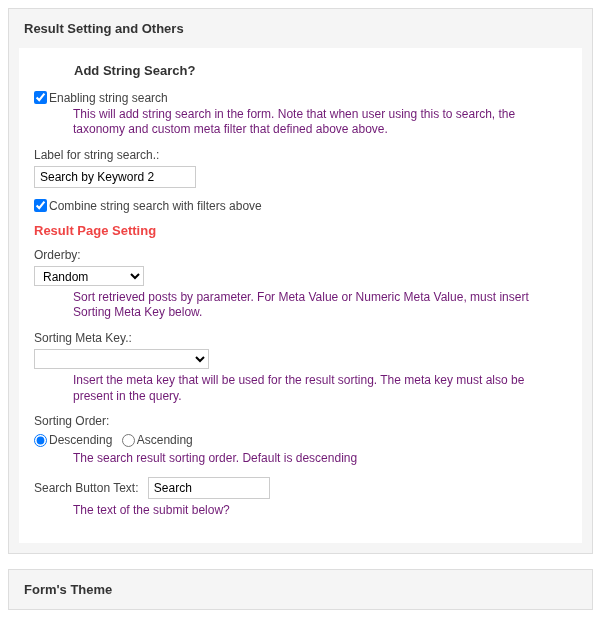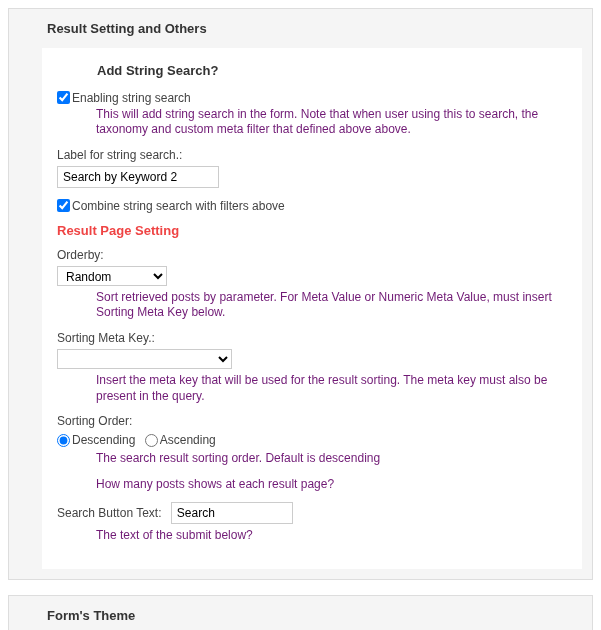--- a/index.html
+++ b/index.html
@@ -7,21 +7,20 @@
       font-size: 12px;
       color: #444;
       background: #fff;
       margin: 0;
       padding: 8px;
     }
     .panel {
       border: 1px solid #ddd;
       background: #f5f5f5;
       margin-bottom: 15px;
-      padding-left: 23px;
     }
     .panel-header {
       background: #f5f5f5;
       padding: 12px 15px;
       font-weight: bold;
       font-size: 13px;
       color: #333;
     }
     .panel-body {
       background: #fff;
@@ -157,21 +156,20 @@
 
     <div class="field-row">
       <span class="label-text">Sorting Order:</span>
       <span class="radio-group">
         <input type="radio" name="sortorder" checked="" style=""><label>Descending</label>
         <input type="radio" name="sortorder" style=""><label>Ascending</label>
       </span>
     </div>
     <div class="help-text">The search result sorting order. Default is descending</div>
 
-    <div class="help-text">How many posts shows at each result page?</div>
 
     <div class="field-row">
       <span class="inline-label">Search Button Text:</span>
       <input type="text" class="input-search" value="Search" style="">
     </div>
     <div class="help-text">The text of the submit below?</div>
 
   </div>
 </div>
 

